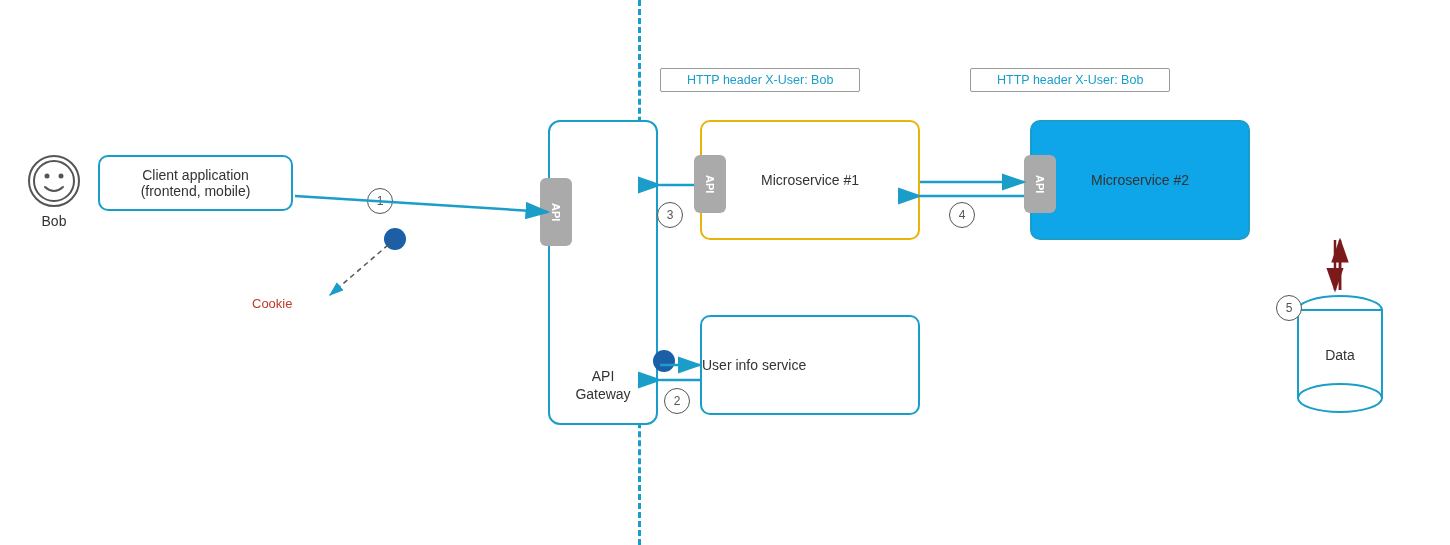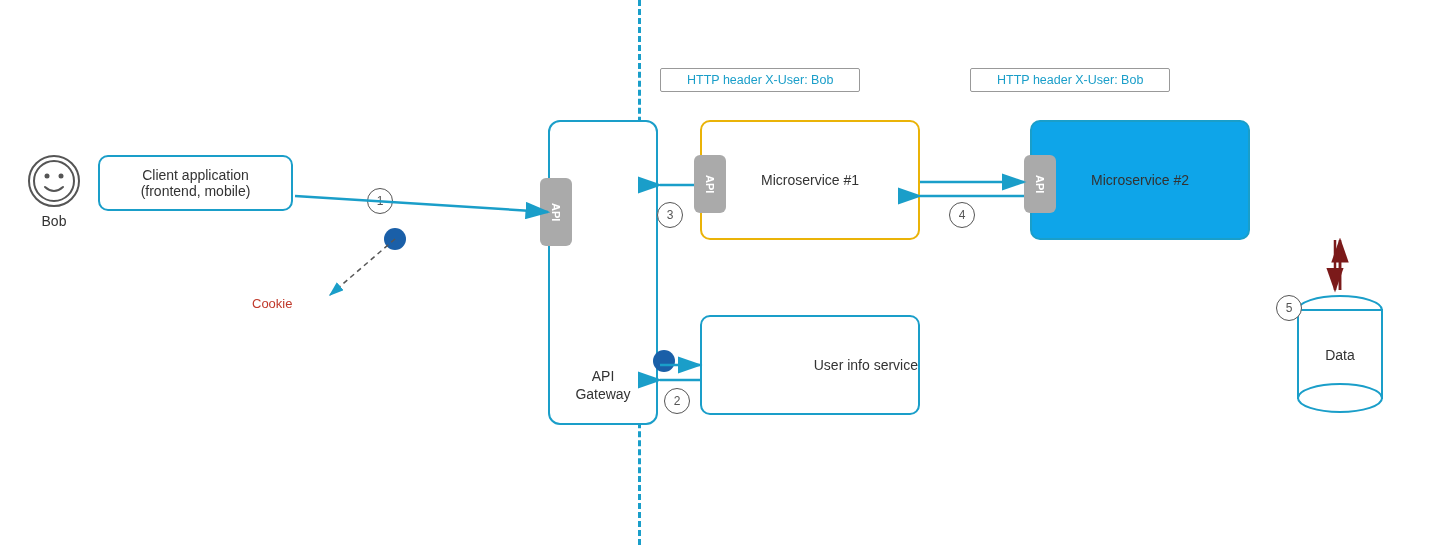--- a/index.html
+++ b/index.html
@@ -182,21 +182,21 @@
     .user-info-box {
       position: absolute;
       left: 700px;
       top: 315px;
       width: 220px;
       height: 100px;
       border: 2px solid #1a9ec9;
       border-radius: 10px;
       display: flex;
       align-items: center;
-      justify-content: flex-end;
+      justify-content: flex-start;
       font-size: 14px;
       color: #333;
       background: #fff;
     }
 
     
     .data-cylinder {
       position: absolute;
       left: 1290px;
       top: 290px;

